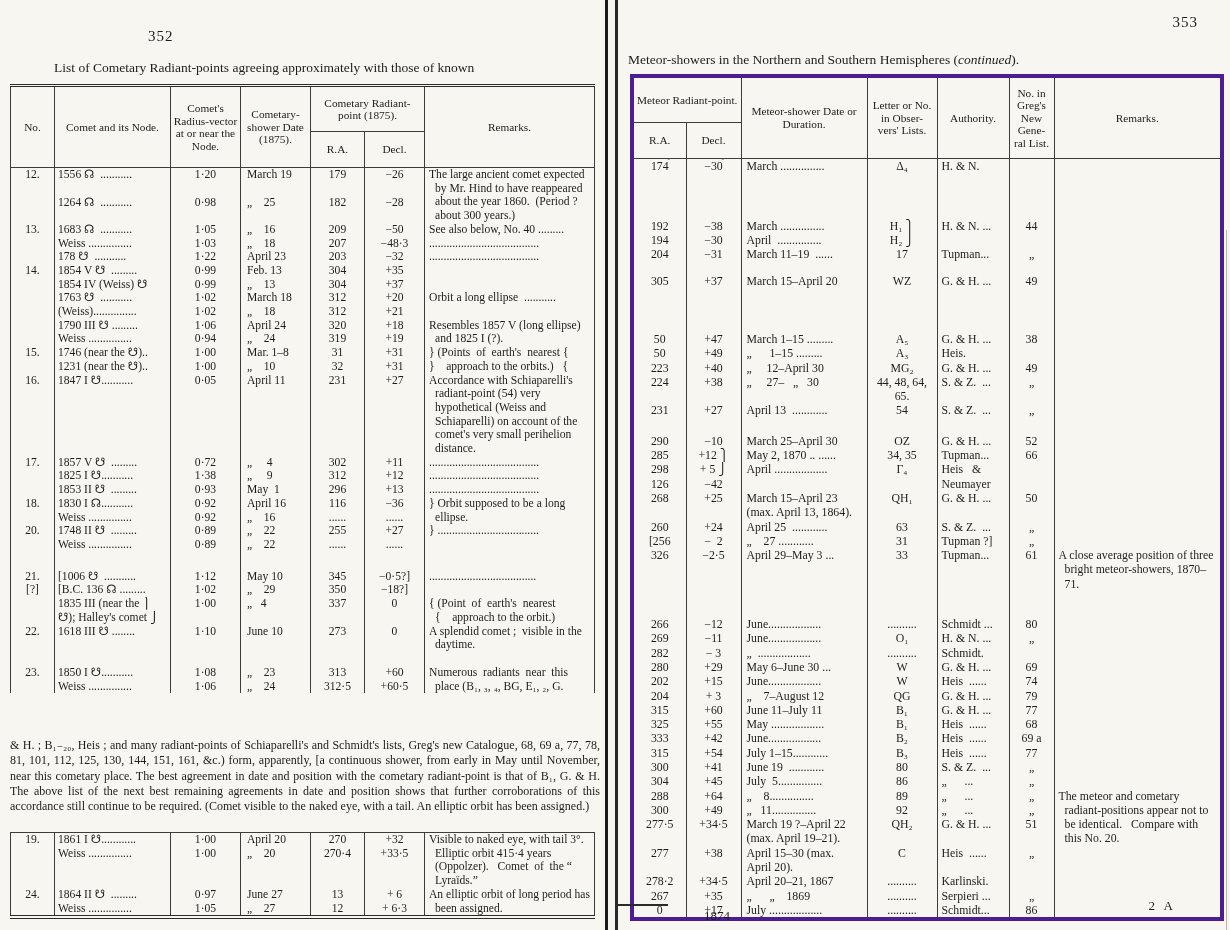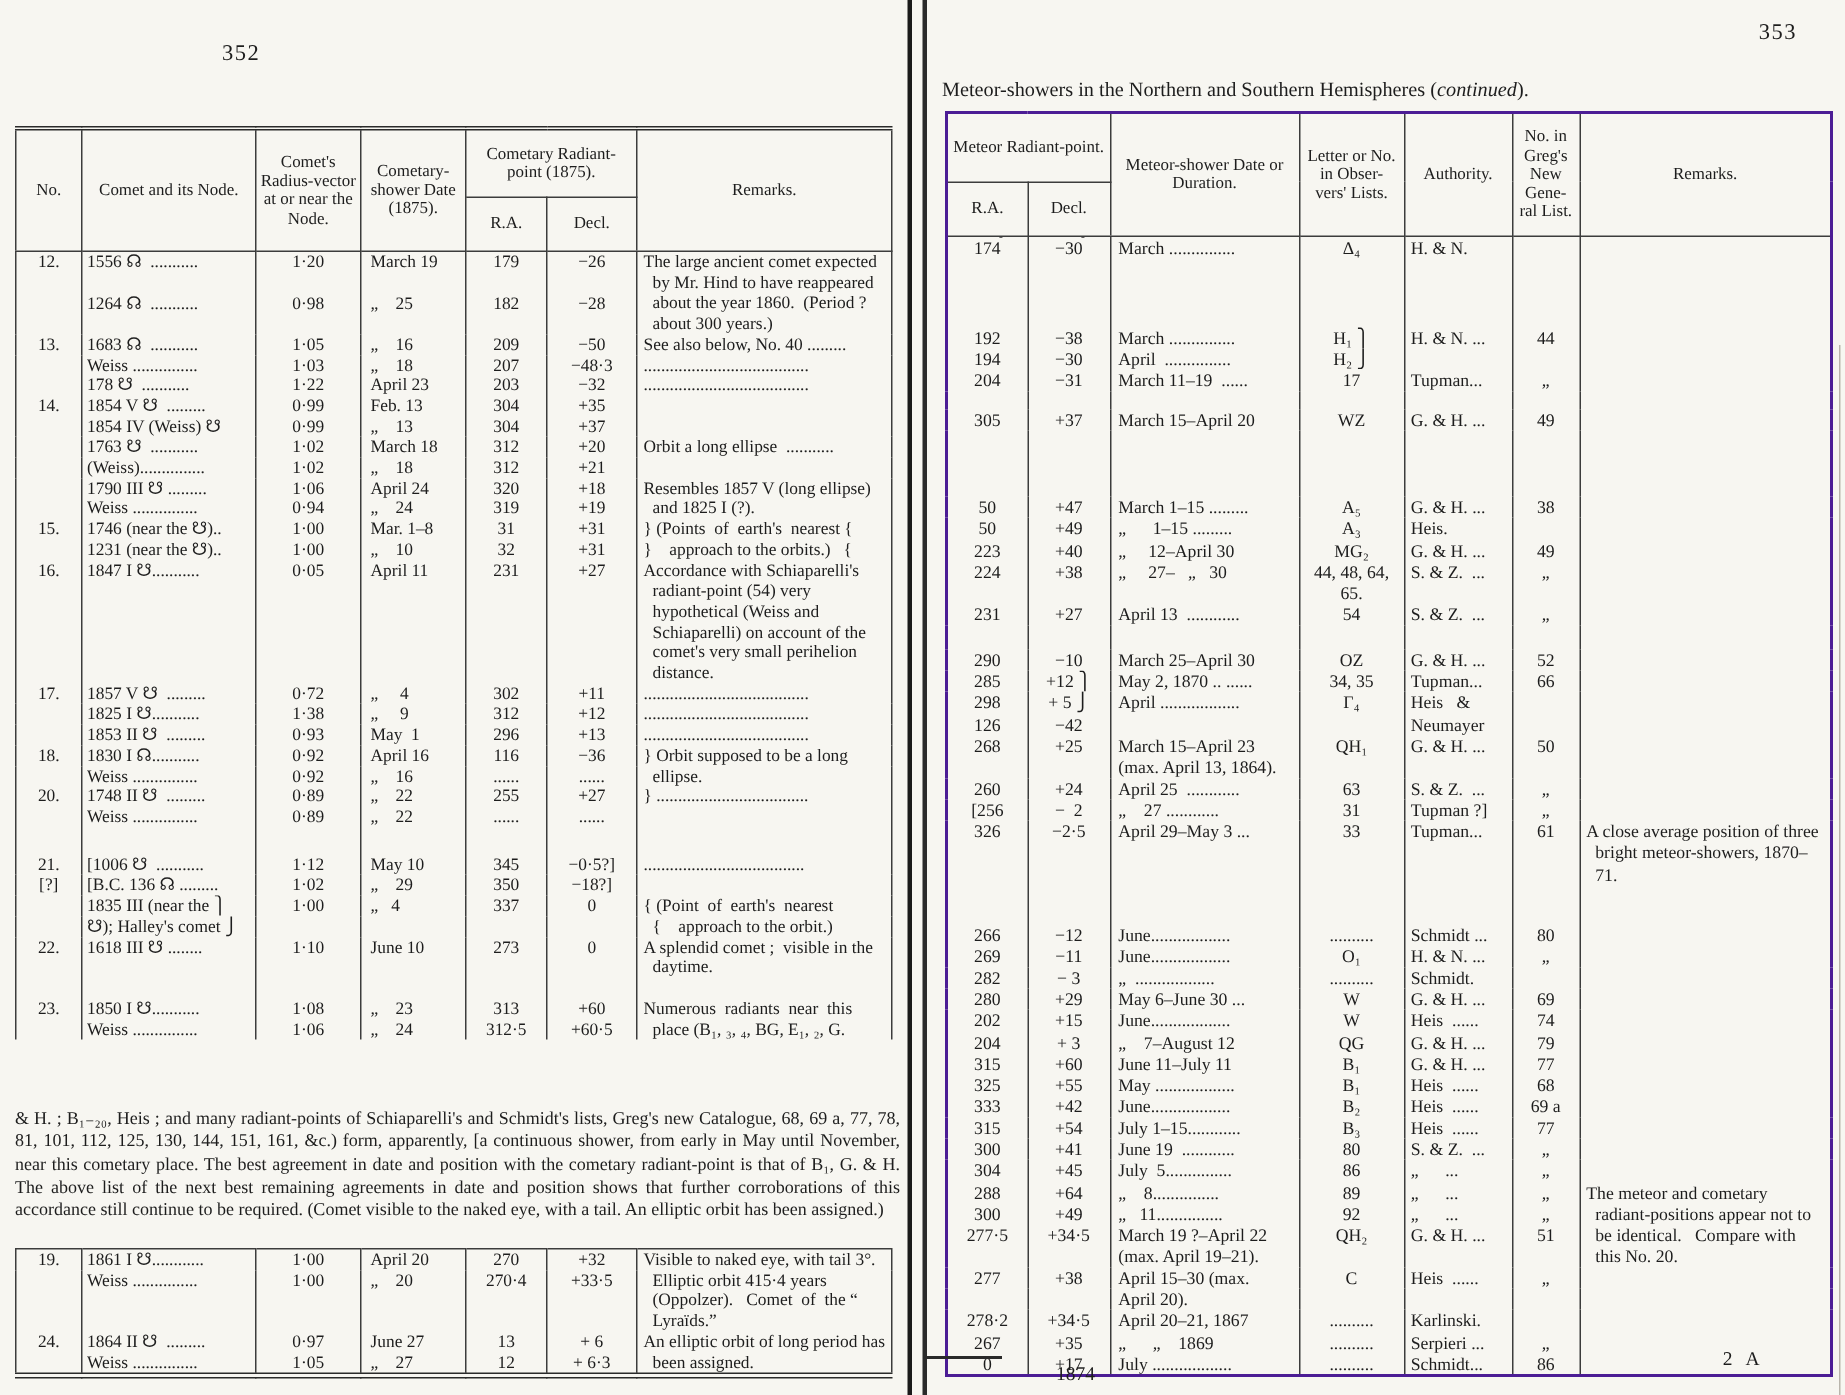--- a/index.html
+++ b/index.html
@@ -32,21 +32,21 @@
   #lt { border-top:3px double #2a2a2a; border-bottom:none; }
   #lt2 { border-top:1px solid #3c3c3c; border-bottom:4px double #2a2a2a;border-radius:30px; }
   #lt td, #lt2 td { font-size:11.6px; line-height:13.7px; }
   #lt .c0, #lt2 .c0 { text-align:center; }
   #lt .c1, #lt2 .c1 { text-align:left; }
   #lt .c2, #lt2 .c2 { text-align:center; }
   #lt .c3, #lt2 .c3 { text-align:left; padding-left:6px; }
   #lt .c4, #lt2 .c4, #lt .c5, #lt2 .c5 { text-align:center; }
 
   
-  #rt { width:584px; border:2px solid #4c1d95; }
+  #rt { width:584px; border:4px solid #4c1d95; }
   #rt td { font-size:11.8px; line-height:14.3px; }
   #rt .c0, #rt .c1 { text-align:center; }
   #rt .c2 { text-align:left; padding-left:5px; }
   #rt .c3 { text-align:center; }
   #rt .c4 { text-align:left; padding-left:4px; }
   #rt .c5 { text-align:center; }
 
   td.remark { text-align:left; font-size:11.6px; line-height:13.9px;
     padding-left:10px; text-indent:-6px; }
   #rt td.remark { line-height:14.3px; }
@@ -61,20 +61,21 @@
   .catchrule { position:absolute; height:2px; background:#2a2a2a; }
 </style>
 </head>
 <body>
 
 <div class="gutter"></div>
 <div class="right-edge"></div>
 
 <div class="page" id="page-left">
   <div class="pgnum" style="left:142px; top:8px;">352</div>
+  <div class="subtitle" style="left:48px; top:40px; width:552px;">List of Cometary Radiant-points agreeing approximately with those of known</div>
 
   <table id="lt" style="position:absolute; left:4px; top:64px;">
     <colgroup>
       <col style="width:44px">
         <col style="width:116px">
         <col style="width:70px">
       <col style="width:70px">
         <col style="width:54px">
         <col style="width:60px">
         <col style="width:170px">

